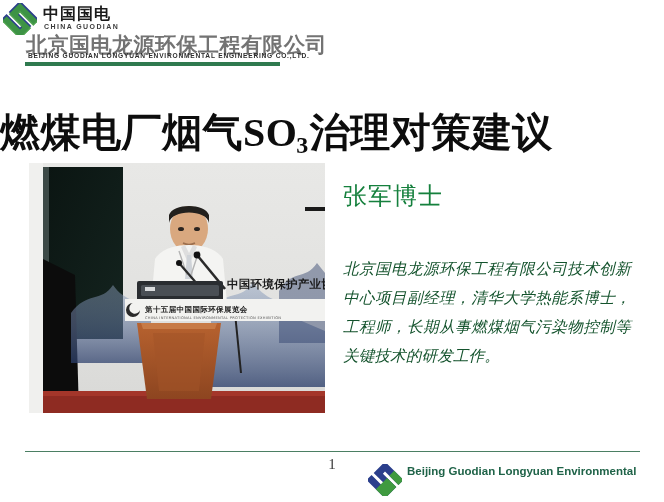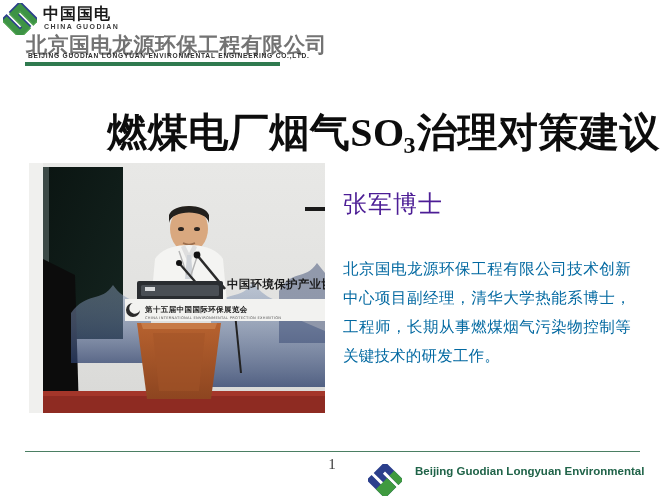--- a/index.html
+++ b/index.html
@@ -87,21 +87,21 @@
     height: 4px;
     background: #2f7a4f;
   }
 
   
   .title {
     position: absolute;
     left: 0;
     top: 79px;
     width: 660px;
-    text-align: right;
+    text-align: left;
     font-size: 40px;
     font-weight: bold;
     color: #0d0d0d;
     letter-spacing: 0.5px;
     white-space: nowrap;
     line-height: 52px;
   }
   .title sub {
     font-size: 24px;
     vertical-align: baseline;
@@ -122,36 +122,37 @@
     height: 250px;
     overflow: hidden;
     background: #c9c8c4;
   }
   .photo svg { display: block; }
 
   
   .speaker-name {
     position: absolute;
     left: 343px;
-    top: 188px;
+    top: 180px;
     font-size: 24px;
-    color: #4c1d95;
+    color: #15803d;
     letter-spacing: 1px;
     white-space: nowrap;
   }
   .speaker-bio {
     position: absolute;
     left: 343px;
     top: 254px;
     width: 288px;
     font-size: 15.5px;
     line-height: 29px;
-    color: #0369a1;
+    color: #14532d;
     letter-spacing: 0.2px;
     text-align: justify;
+    font-style: italic;
   }
 
   
   .footer-rule {
     position: absolute;
     left: 25px;
     top: 451px;
     width: 615px;
     height: 1px;
     background: #4b7f63;
@@ -175,21 +176,20 @@
   }
   .footer-text {
     position: absolute;
     left: 407px;
     top: 464px;
     font-size: 11.5px;
     font-weight: bold;
     line-height: 15px;
     color: #1f6348;
     white-space: nowrap;
-    margin-left: 8px;
   }
 </style>
 </head>
 <body>
 
 <div class="slide">
 
   <div class="header">
 
     <span class="logo-mark">

